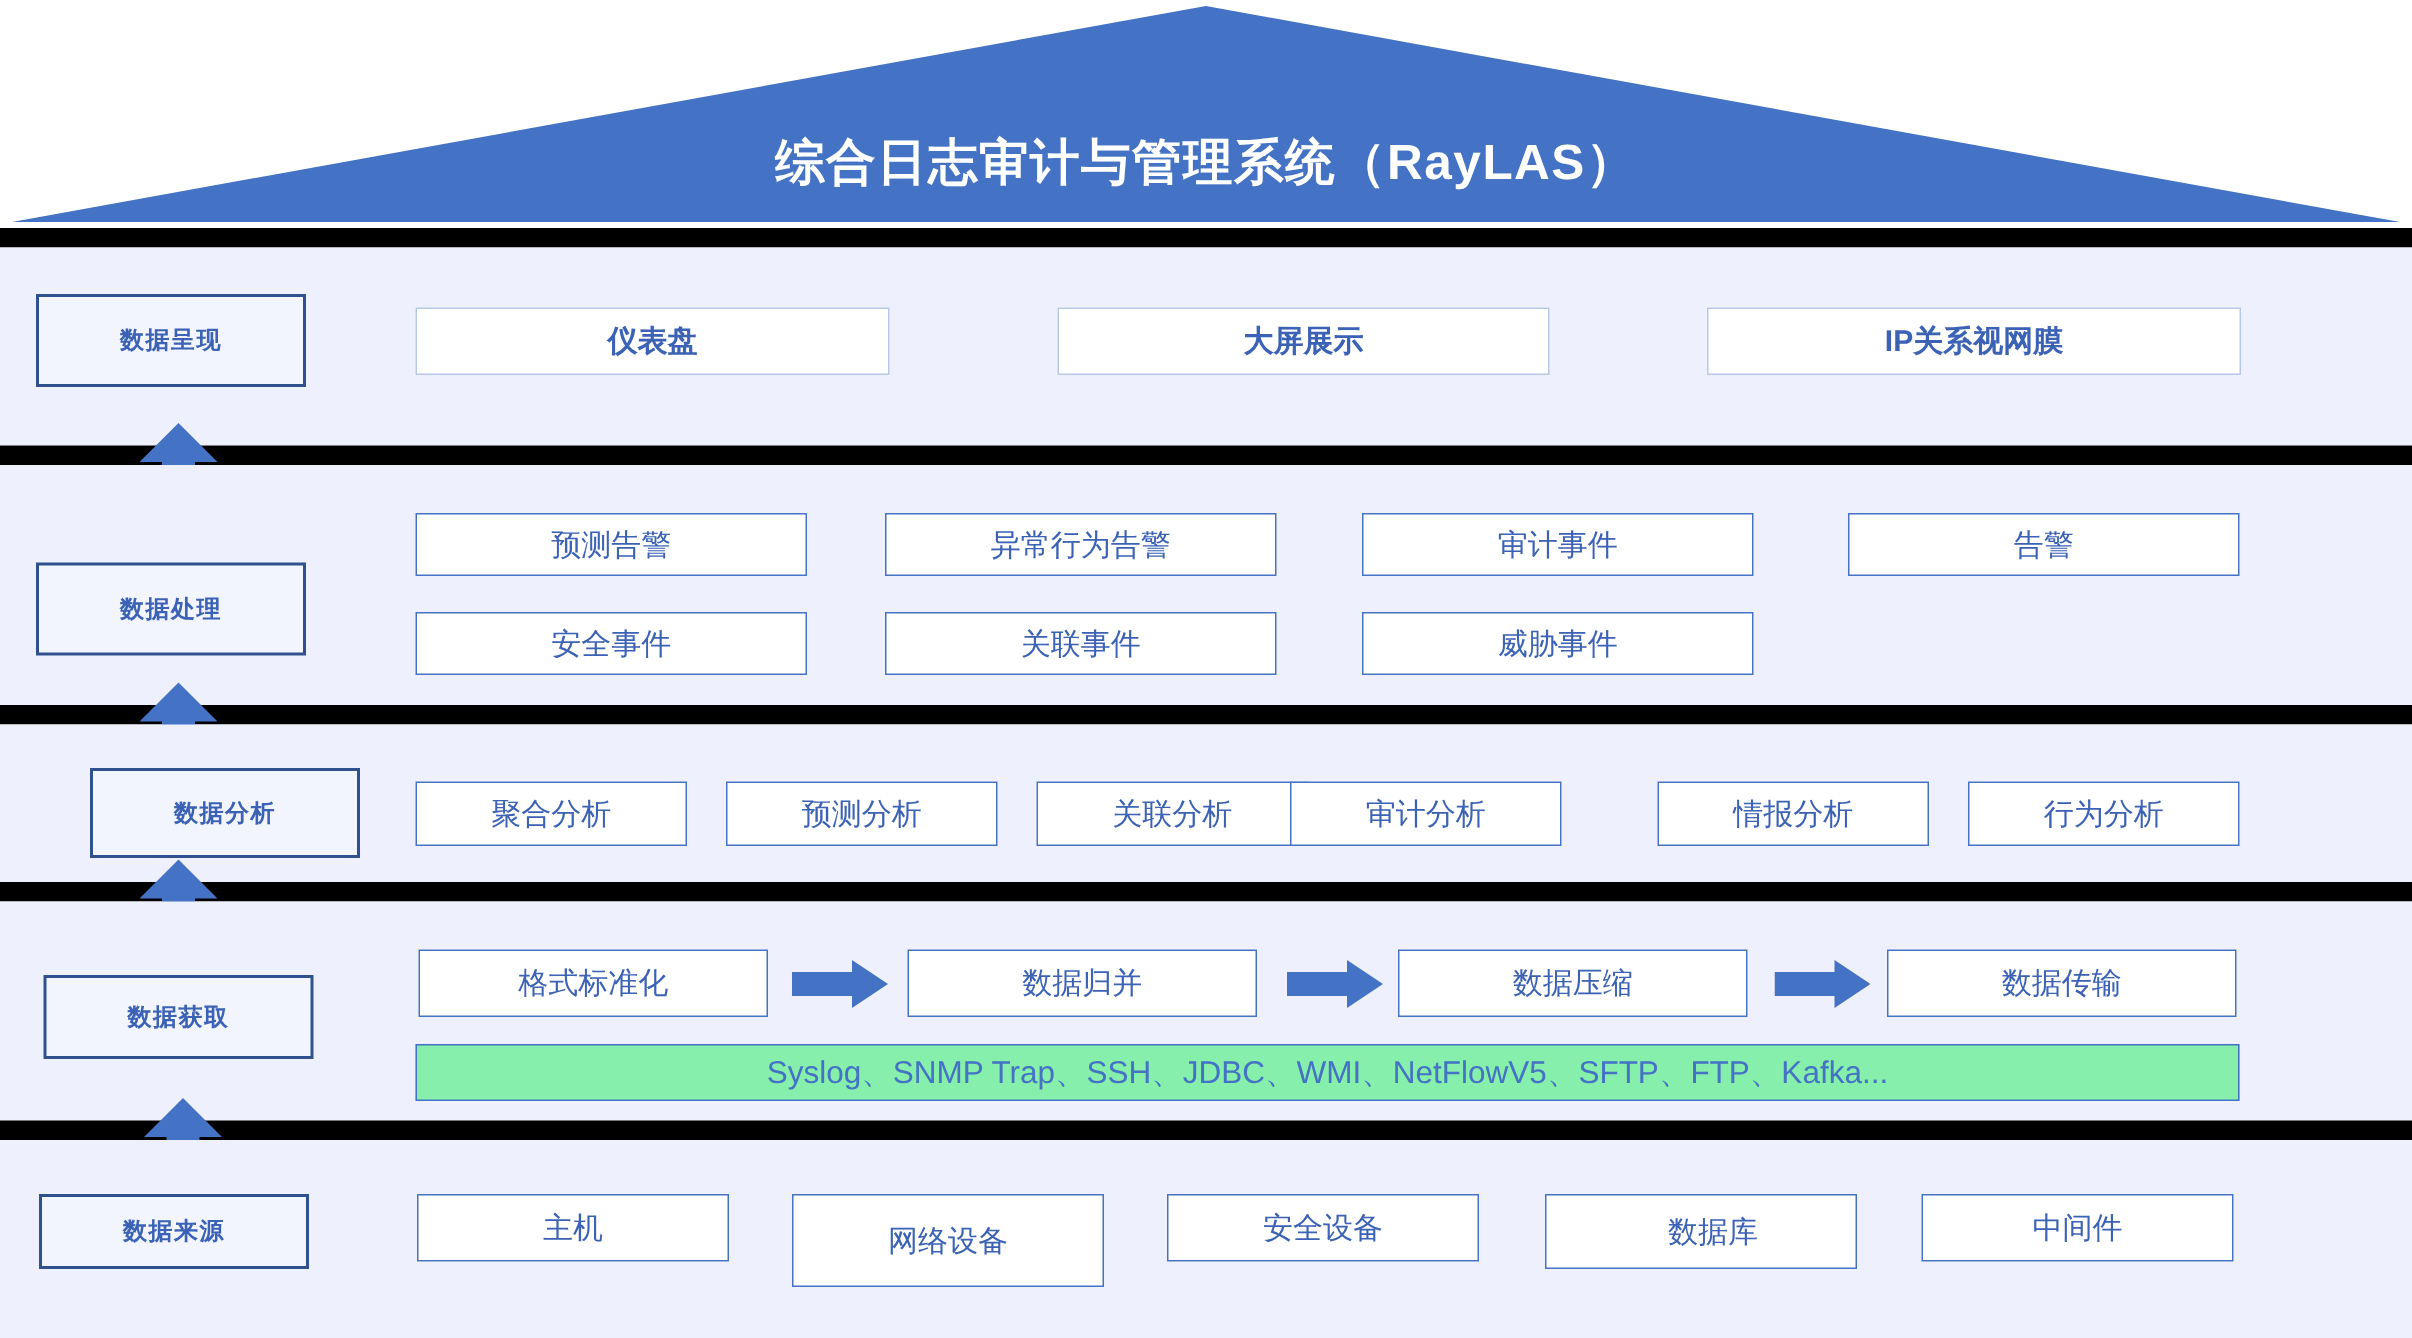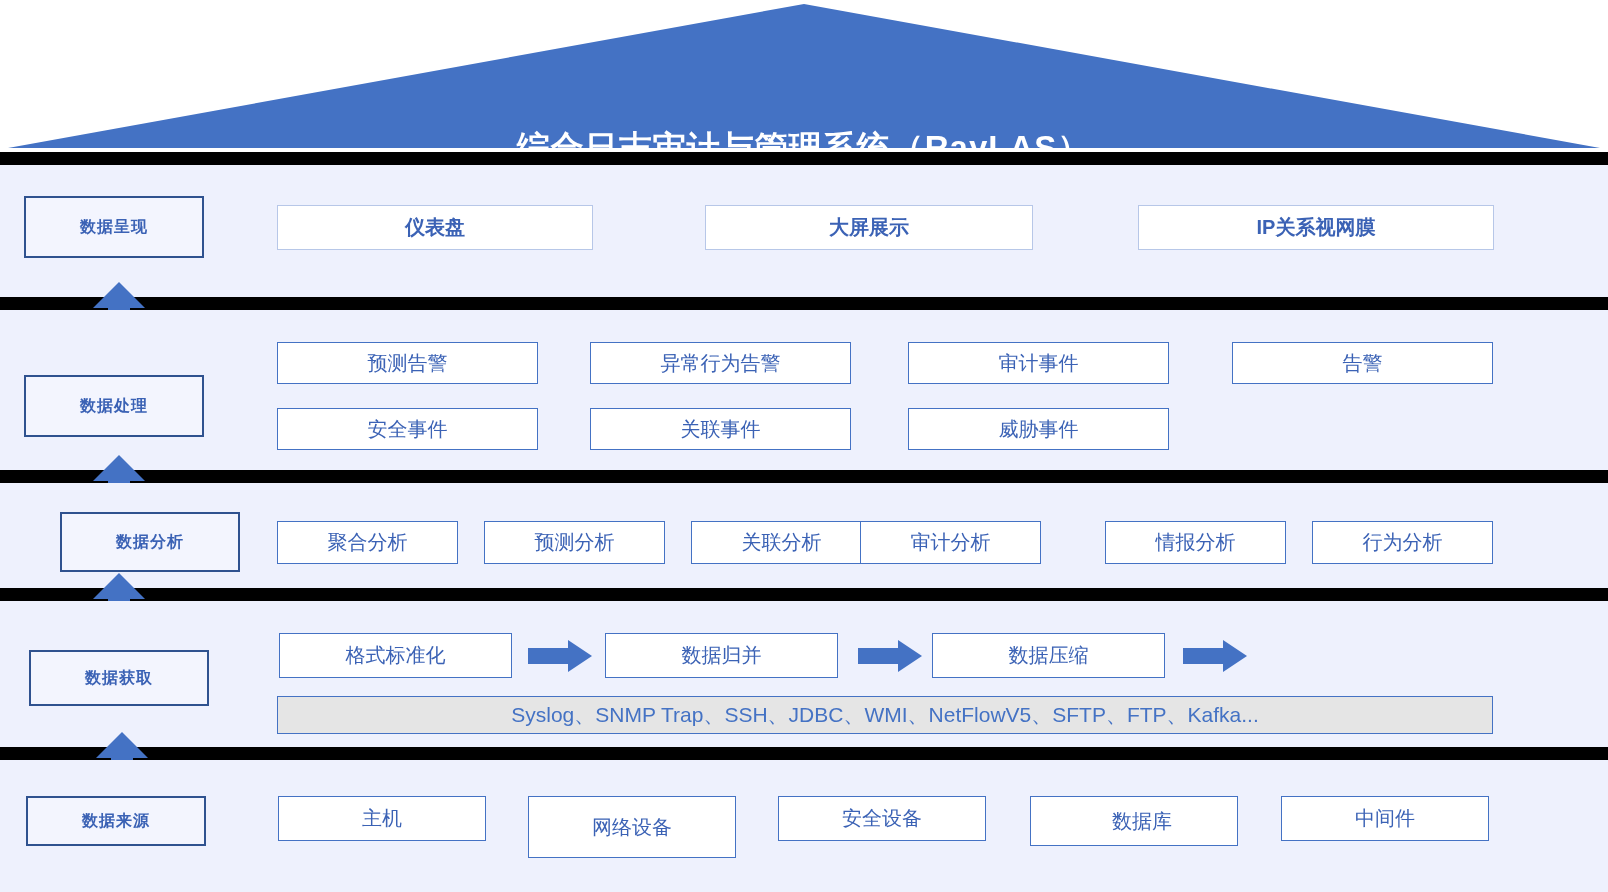--- a/index.html
+++ b/index.html
@@ -33,21 +33,20 @@
     position: absolute;
     left: 0;
     top: 86px;
     width: 1608px;
     text-align: center;
     color: #ffffff;
     font-size: 33px;
     font-weight: bold;
     letter-spacing: 1px;
     white-space: nowrap;
-    margin-top: 40px;
   }
 
   
   .band {
     position: absolute;
     left: 0;
     width: 1608px;
     background: #eef1fd;
     box-sizing: border-box;
   }
@@ -92,21 +91,21 @@
   .cbox.strong {
     border: 1px solid #4472c4;
   }
   .cbox.bold-text {
     font-weight: bold;
   }
   .cbox.proto {
     justify-content: center;
     font-size: 21px;
     color: #4472c4;
-    background: #e5e5e5;
+    background: #86efac;
   }
 
   
   .up-arrow {
     position: absolute;
   }
   .up-arrow svg { display: block; }
 
   
   .right-arrow {
@@ -191,20 +190,21 @@
     <svg width="64" height="32" viewBox="0 0 64 32">
       <polygon points="0,8 40,8 40,0 64,16 40,32 40,24 0,24" fill="#4472C4"></polygon>
     </svg>
   </div>
   <div class="cbox strong" style="left:932px; top:633px; width:233px; height:45px;">数据压缩</div>
   <div class="right-arrow" style="left:1183px; top:640px;">
     <svg width="64" height="32" viewBox="0 0 64 32">
       <polygon points="0,8 40,8 40,0 64,16 40,32 40,24 0,24" fill="#4472C4"></polygon>
     </svg>
   </div>
+  <div class="cbox strong" style="left:1258px; top:633px; width:233px; height:45px;">数据传输</div>
 
   <div class="cbox strong proto" style="left:277px; top:696px; width:1216px; height:38px;">Syslog、SNMP Trap、SSH、JDBC、WMI、NetFlowV5、SFTP、FTP、Kafka...</div>
 
   <div class="divider" style="top:747px;"></div>
   <div class="up-arrow" style="left:96px; top:732px;">
     <svg width="52" height="62" viewBox="0 0 52 62">
       <polygon points="26,0 52,26 37,26 37,62 15,62 15,26 0,26" fill="#4472C4"></polygon>
     </svg>
   </div>
 

